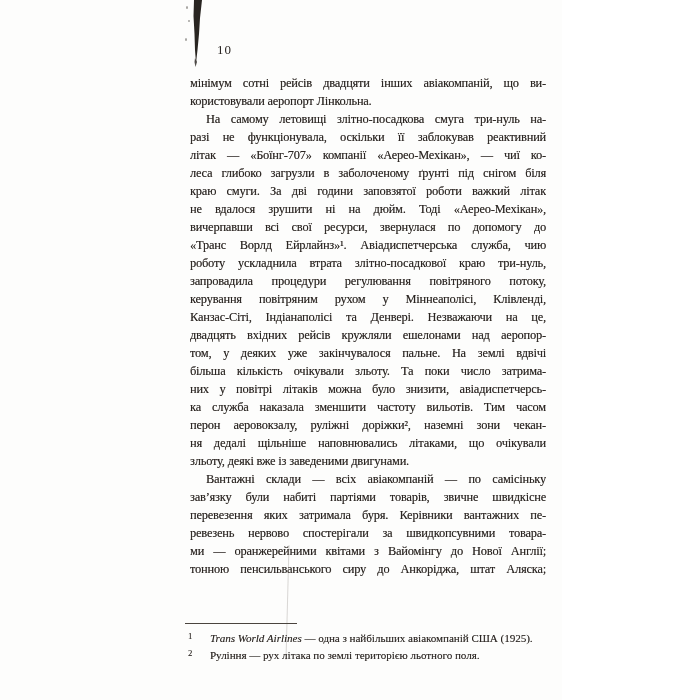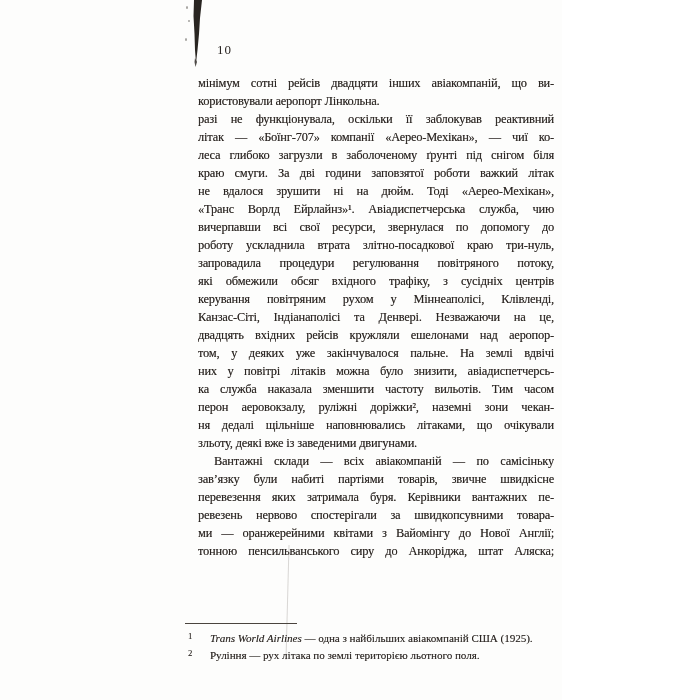--- a/index.html
+++ b/index.html
@@ -33,21 +33,21 @@
   .speck {
     position: absolute;
     border-radius: 50%;
     background: rgba(90, 85, 80, 0.55);
   }
   .speck.s1 { left: 186px; top: 6px;  width: 2px; height: 3px; }
   .speck.s2 { left: 188px; top: 20px; width: 2px; height: 2px; }
   .speck.s3 { left: 185px; top: 38px; width: 2px; height: 3px; }
   .textblock {
     position: absolute;
-    left: 198px;
+    left: 190px;
     top: 74px;
     width: 356px;
   }
   .line {
     box-sizing: border-box;
     width: 356px;
     height: 18px;
     overflow: hidden;
     font-size: 12.3px;
     line-height: 18px;
@@ -110,34 +110,35 @@
   </svg>
   <div class="speck s1"></div>
   <div class="speck s2"></div>
   <div class="speck s3"></div>
 
   <div class="pagenum">10</div>
 
   <div class="textblock" id="bodylines">
       <div class="line">мінімум сотні рейсів двадцяти інших авіакомпаній, що ви-</div>
       <div class="line noj">користовували аеропорт Лінкольна.</div>
+      <div class="line ind">На самому летовищі злітно-посадкова смуга три-нуль на-</div>
       <div class="line">разі не функціонувала, оскільки її заблокував реактивний</div>
       <div class="line">літак — «Боїнг-707» компанії «Аерео-Мехікан», — чиї ко-</div>
       <div class="line">леса глибоко загрузли в заболоченому ґрунті під снігом біля</div>
       <div class="line">краю смуги. За дві години заповзятої роботи важкий літак</div>
       <div class="line">не вдалося зрушити ні на дюйм. Тоді «Аерео-Мехікан»,</div>
+      <div class="line">вичерпавши всі свої ресурси, звернулася по допомогу до</div>
       <div class="line">«Транс Ворлд Ейрлайнз»¹. Авіадиспетчерська служба, чию</div>
-      <div class="line">вичерпавши всі свої ресурси, звернулася по допомогу до</div>
       <div class="line">роботу ускладнила втрата злітно-посадкової краю три-нуль,</div>
       <div class="line">запровадила процедури регулювання повітряного потоку,</div>
-      <div class="line">які обмежили обсяг вхідного трафіку, з сусідніх центрів</div>
       <div class="line">керування повітряним рухом у Міннеаполісі, Клівленді,</div>
       <div class="line">Канзас-Сіті, Індіанаполісі та Денвері. Незважаючи на це,</div>
       <div class="line">двадцять вхідних рейсів кружляли ешелонами над аеропор-</div>
       <div class="line">том, у деяких уже закінчувалося пальне. На землі вдвічі</div>
+      <div class="line">більша кількість очікували зльоту. Та поки число затрима-</div>
       <div class="line">них у повітрі літаків можна було знизити, авіадиспетчерсь-</div>
       <div class="line">ка служба наказала зменшити частоту вильотів. Тим часом</div>
       <div class="line">перон аеровокзалу, руліжні доріжки², наземні зони чекан-</div>
       <div class="line">ня дедалі щільніше наповнювались літаками, що очікували</div>
       <div class="line noj">зльоту, деякі вже із заведеними двигунами.</div>
       <div class="line ind">Вантажні склади — всіх авіакомпаній — по самісіньку</div>
       <div class="line">зав’язку були набиті партіями товарів, звичне швидкісне</div>
       <div class="line">перевезення яких затримала буря. Керівники вантажних пе-</div>
       <div class="line">ревезень нервово спостерігали за швидкопсувними товара-</div>
       <div class="line">ми — оранжерейними квітами з Вайомінгу до Нової Англії;</div>

